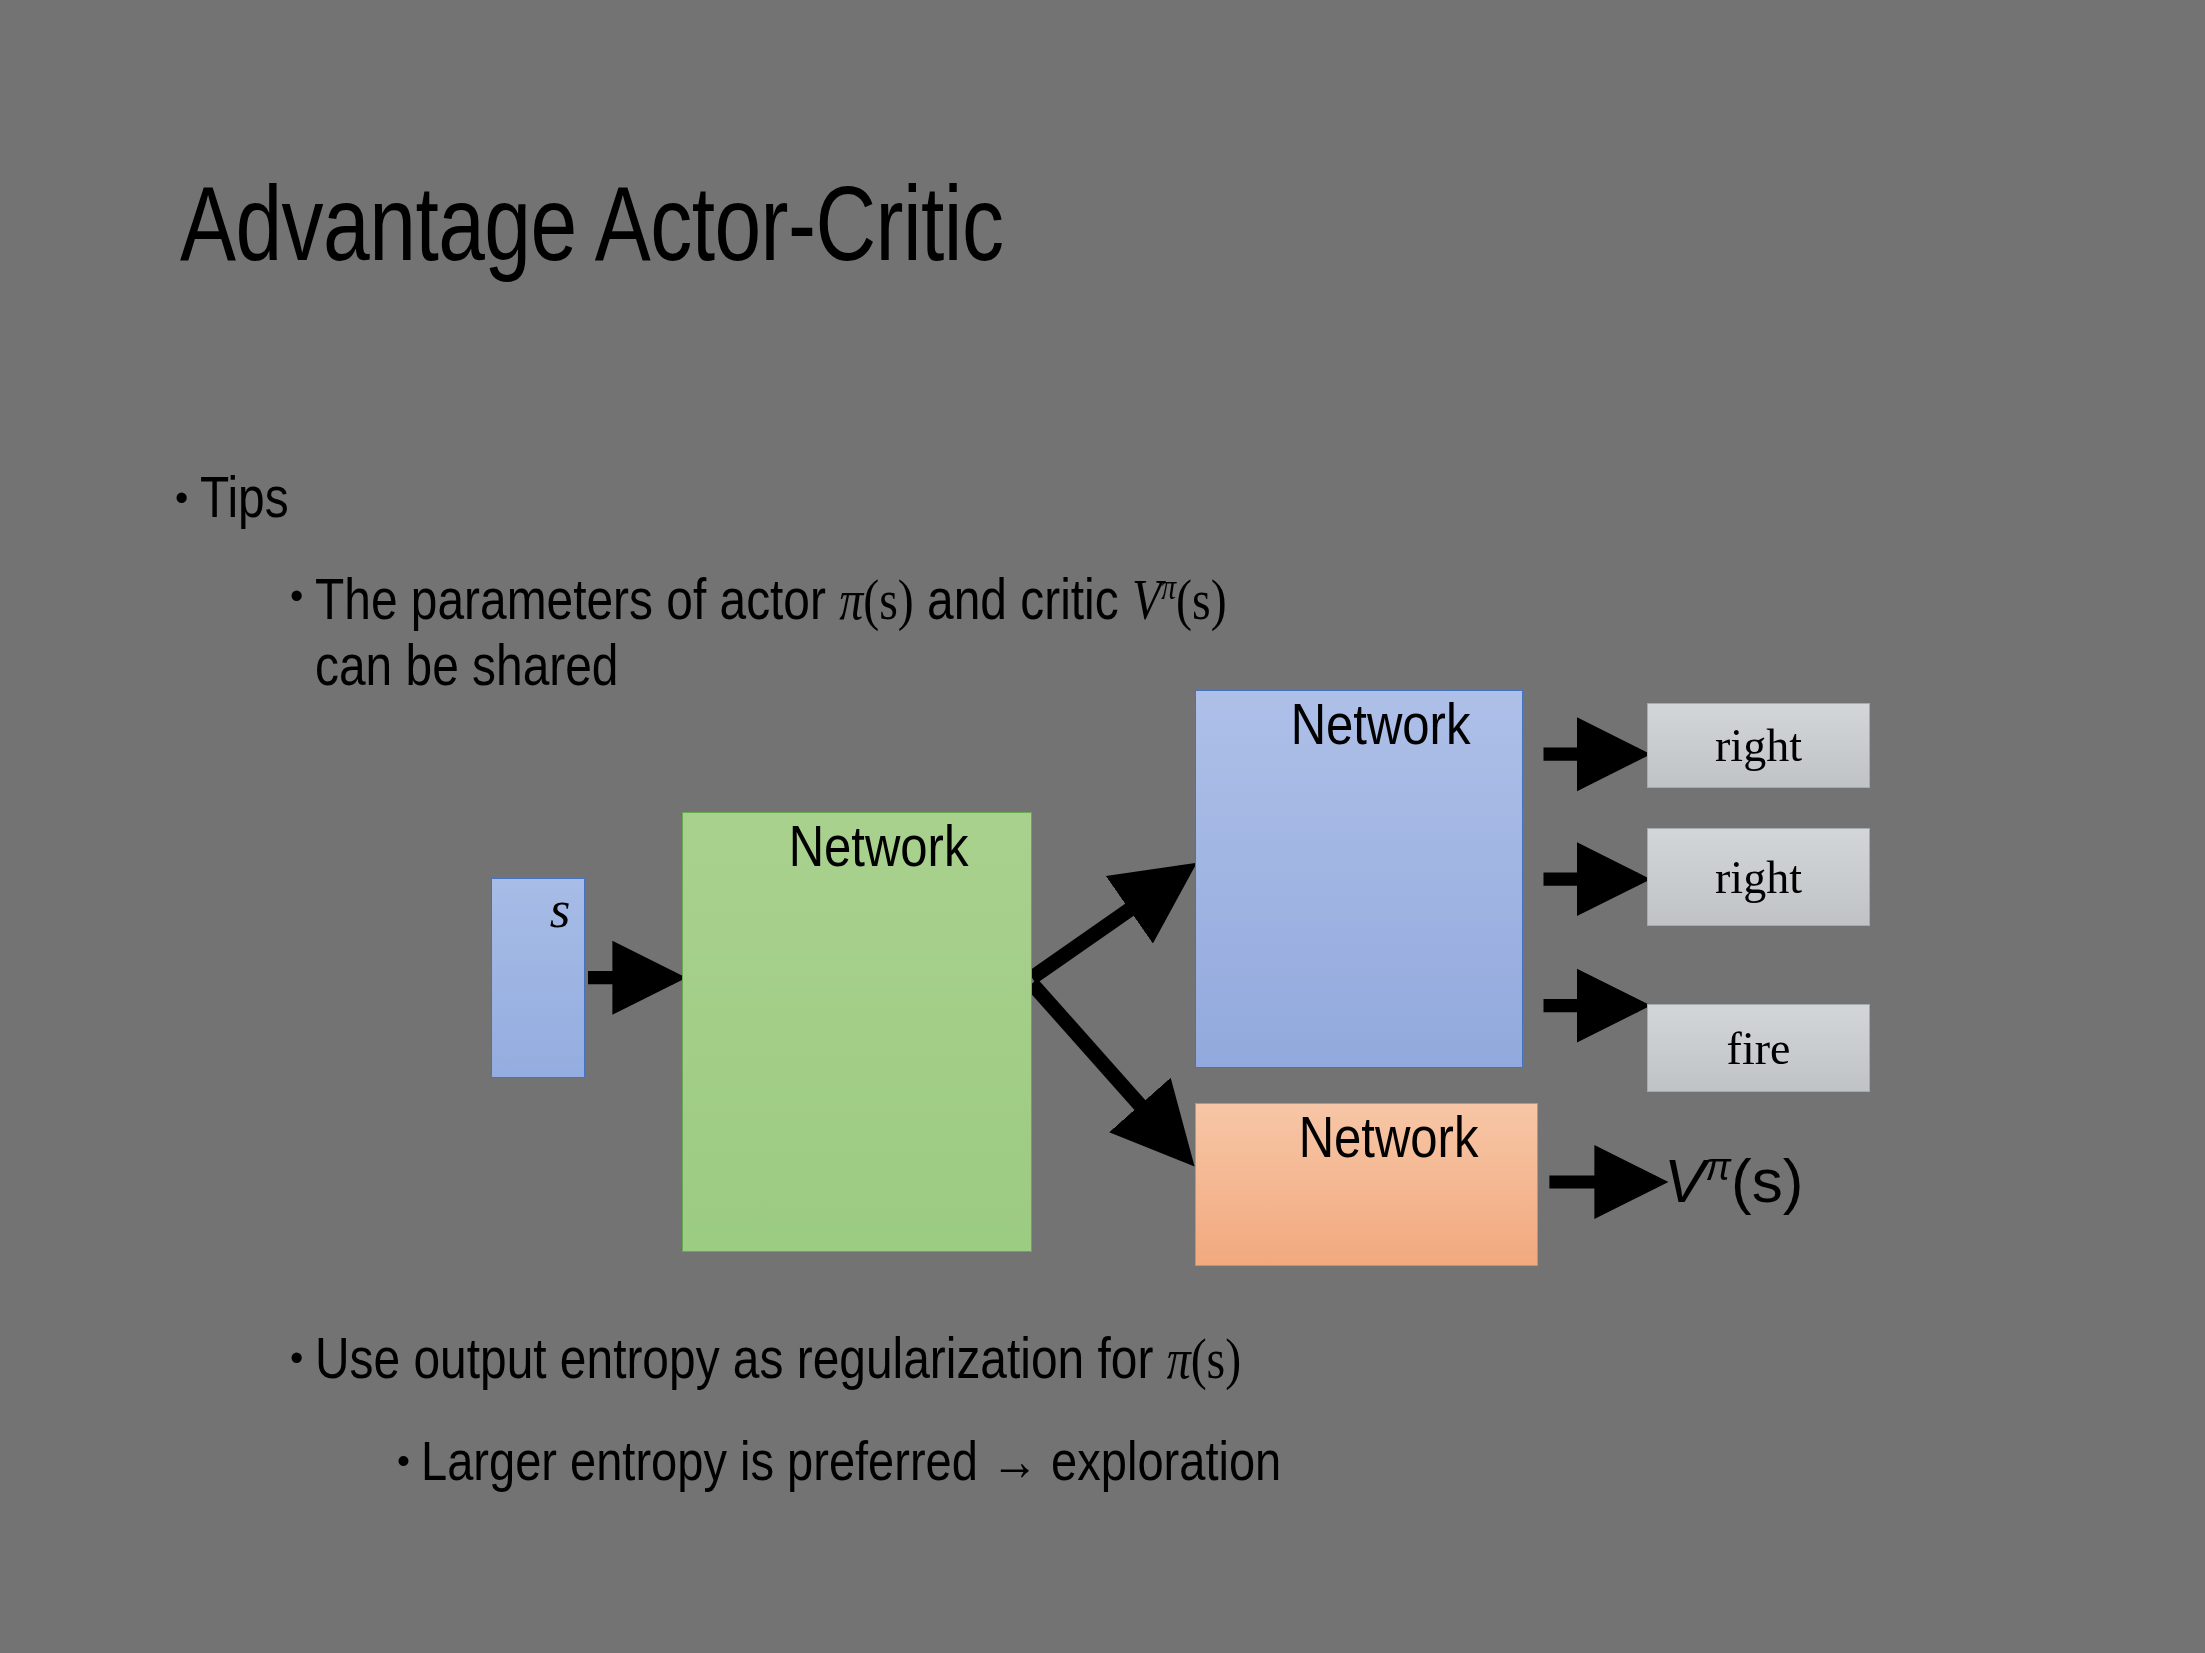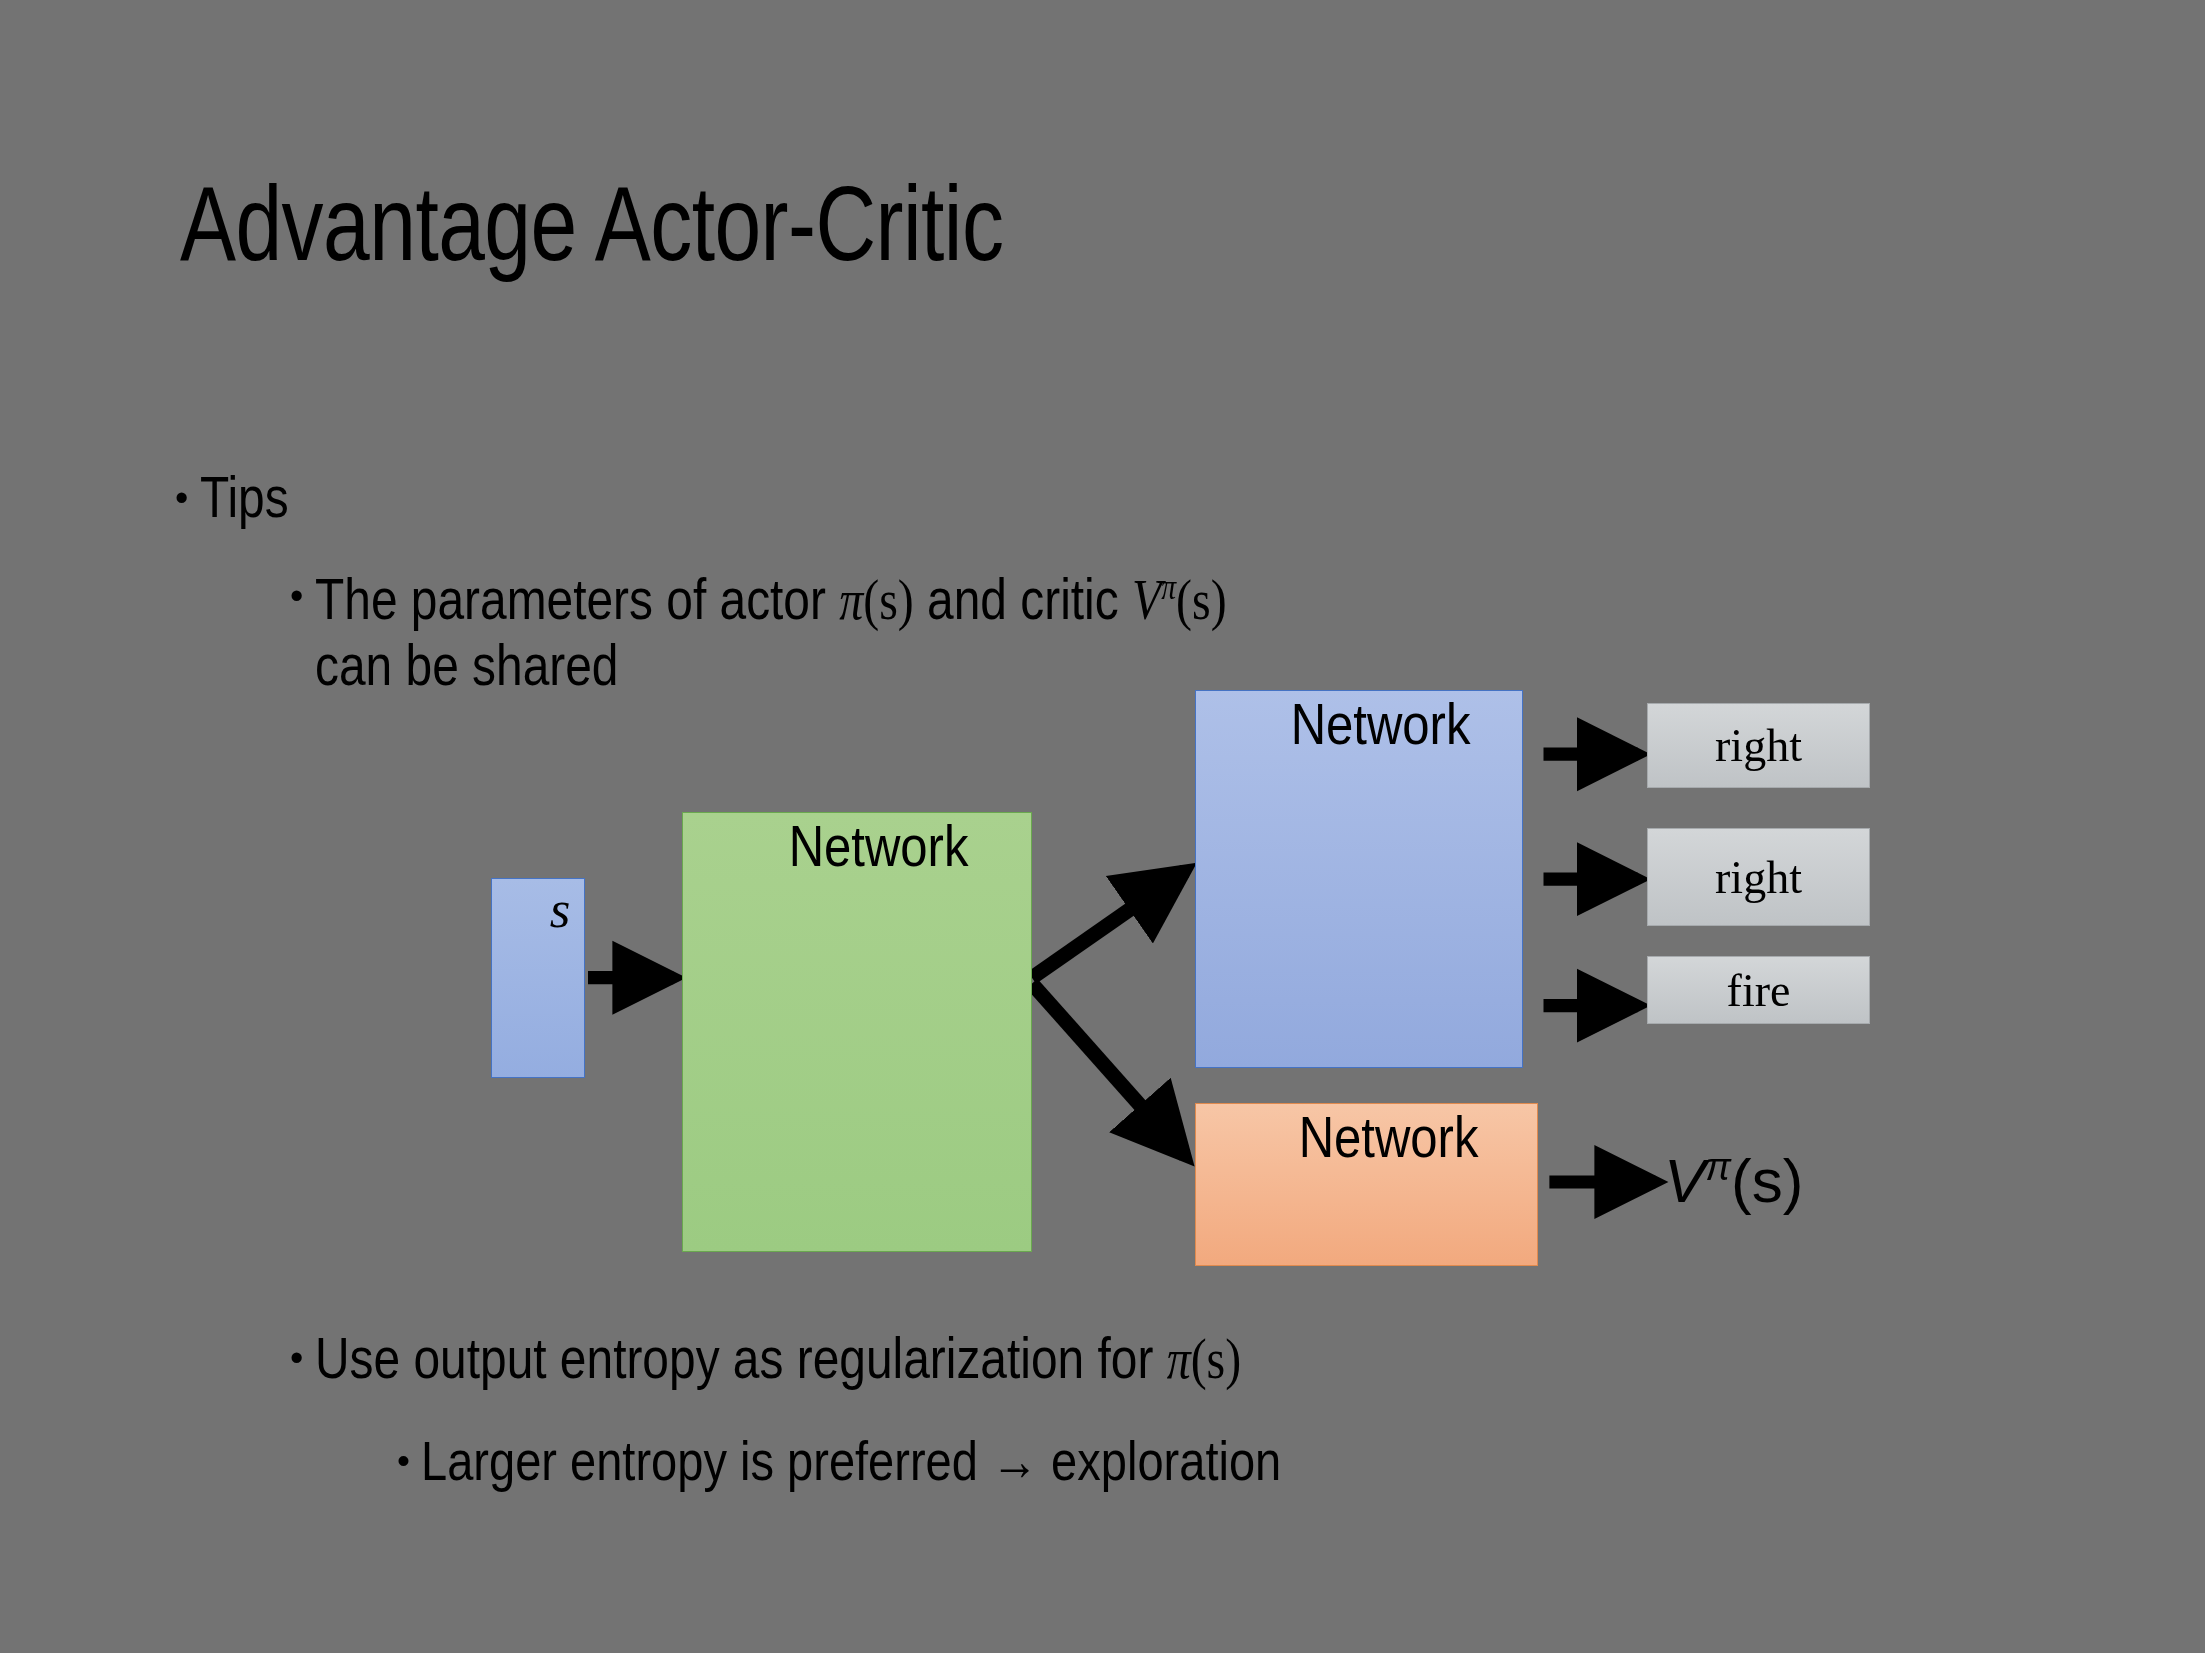--- a/index.html
+++ b/index.html
@@ -183,21 +183,21 @@
     align-items: center;
     justify-content: center;
     background: linear-gradient(to bottom, #d3d6d8 0%, #bfc3c6 100%);
     border: 1.5px solid #a6aaad;
     font-family: "Liberation Serif", "DejaVu Serif", serif;
     font-size: 46px;
     color: #000000;
   }
   #act-left  { left: 1647px; top: 703px;  width: 223px; height: 85px; }
   #act-right { left: 1647px; top: 828px; width: 223px; height: 98px; }
-  #act-fire  { left: 1647px; top: 956px; width: 223px; height: 68px; }
+  #act-fire  { left: 1647px; top: 1004px; width: 223px; height: 88px; }
 
   #critic-out {
     position: absolute;
     left: 1664px;
     top: 1145px;
     font-family: Liberation Sans, sans-serif;
     font-style: italic;
     font-size: 62px;
     color: #000000;
     white-space: nowrap;

